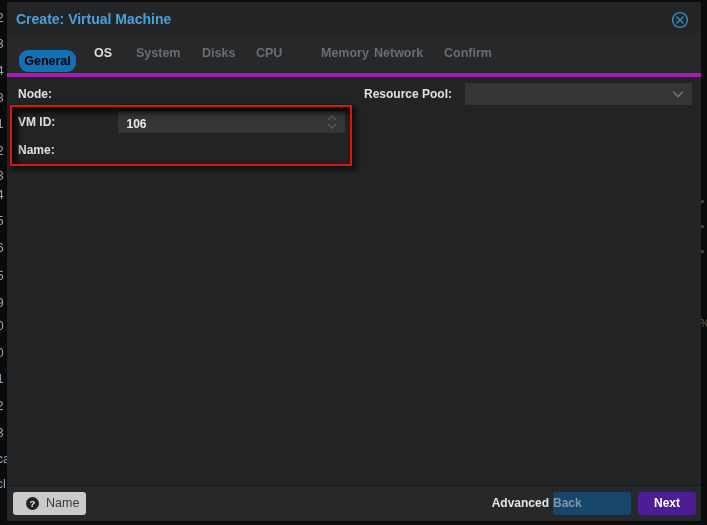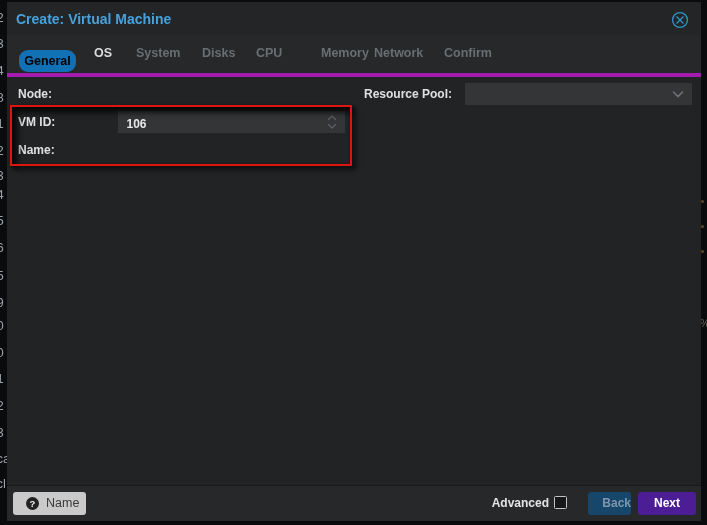--- a/index.html
+++ b/index.html
@@ -15,22 +15,22 @@
   .body{position:absolute;left:0;top:71px;width:694px;height:413px;background:#222324;border-top:4px solid #a21caf;}
   .lbl{position:absolute;color:#dfe0e1;font-size:12px;font-weight:bold;}
   .fld{position:absolute;background:#333537;height:22px;width:227px;}
   .ftx{position:absolute;left:8.5px;top:5.5px;color:#e8e8e8;font-size:12px;font-weight:bold;}
   .chev{position:absolute;}
   .foot{position:absolute;left:0;bottom:0;width:694px;height:35px;background:#26282a;border-top:1px solid #18191a;}
   .helpbtn{position:absolute;left:6px;top:6px;width:73px;height:23px;background:#cacaca;border-radius:3px;
            color:#3a3a3a;font-size:12.5px;line-height:23px;}
   .adv{position:absolute;right:152px;top:6px;color:#e4e4e4;font-size:12px;font-weight:bold;line-height:23px;}
   .cbox{position:absolute;right:134.5px;top:10px;width:10.5px;height:10.5px;border:1.5px solid #c3c4c6;border-radius:1.5px;background:#17181a;}
-  .backbtn{position:absolute;right:70px;top:6px;width:43px;height:23px;background:#17466b;border-radius:3px;
-           color:#7e96ab;font-size:12px;font-weight:bold;line-height:23px;text-align:right;}
+  .backbtn{position:absolute;right:70px;top:6px;width:78px;height:23px;background:#17466b;border-radius:3px;
+           color:#7e96ab;font-size:12px;font-weight:bold;line-height:23px;text-align:left;}
   .nextbtn{position:absolute;right:5px;top:6px;width:58px;height:23px;background:#4c1d95;border-radius:3px;
            color:#fff;font-size:12px;font-weight:bold;line-height:23px;text-align:center;}
   .redbox{position:absolute;left:10px;top:104.5px;width:338px;height:57.5px;border:2.5px solid #dc1510;box-shadow:inset 2.5px 2.5px 3px rgba(0,0,0,0.55);
           filter:drop-shadow(3.5px 3.5px 2.5px rgba(0,0,0,0.9)) drop-shadow(1px 1px 1px rgba(0,0,0,0.4));}
   .dot{position:absolute;width:3px;height:3px;border-radius:50%;background:#64481f;left:701px;filter:blur(0.6px);}
 </style>
 </head>
 <body>
 
   <div class="bgch" style="top:10px;">2</div>

